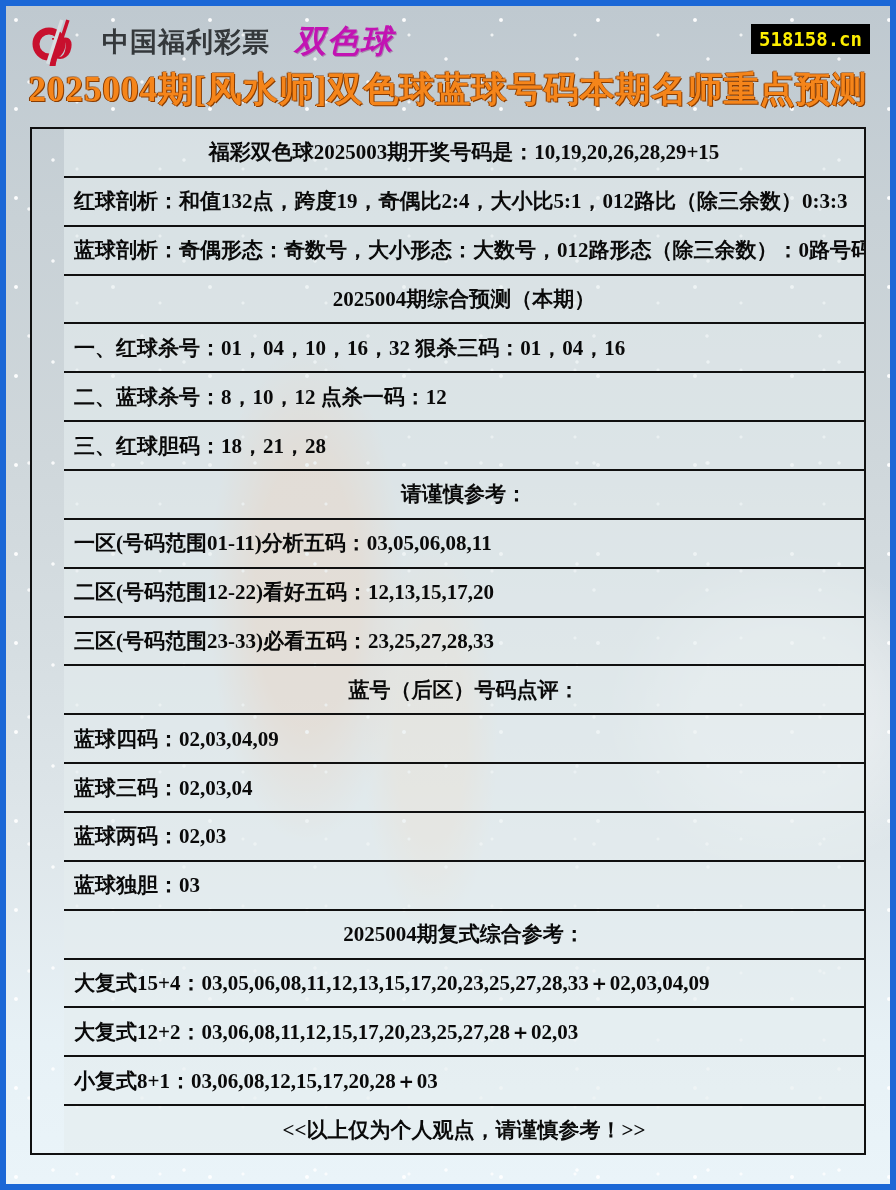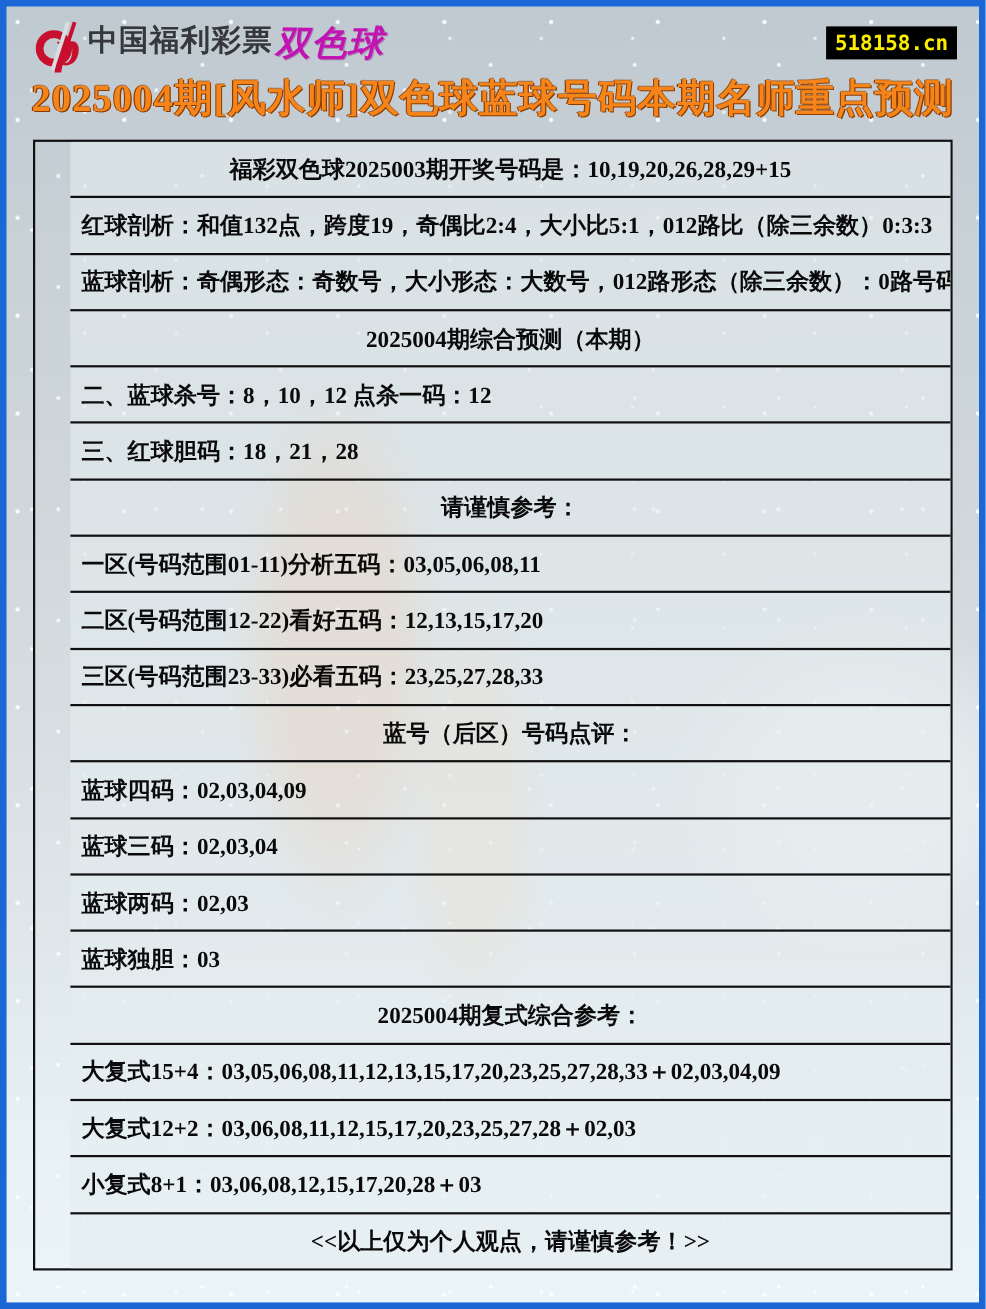--- a/index.html
+++ b/index.html
@@ -18,21 +18,21 @@
       
       radial-gradient(ellipse 130px 330px at 34% 50%, rgba(236,178,138,.50) 0 40%, rgba(236,178,138,0) 75%),
       radial-gradient(ellipse 90px 260px at 48% 62%, rgba(243,206,172,.40) 0 40%, rgba(243,206,172,0) 75%),
       radial-gradient(ellipse 220px 200px at 88% 60%, rgba(255,255,255,.35) 0 40%, rgba(255,255,255,0) 80%),
       
       linear-gradient(180deg,#bfc9d0 0%,#c8d1d6 18%,#cfd7db 38%,#d6dee2 55%,#dfe7eb 72%,#e7f1f6 88%,#eaf4f9 100%);
     background-size:97px 89px,131px 101px,83px 67px,113px 127px,auto,auto,auto,auto;
   }
 
   .header{position:absolute;top:10px;left:20px;right:10px;height:50px;}
-  .logo{position:absolute;left:6px;top:2px;display:flex;gap:2px;}
+  .logo{position:absolute;left:6px;top:2px;display:flex;align-items:center;gap:24px;}
   .logo svg{display:block;}
   .brand{font-family:"Liberation Sans","DejaVu Sans",sans-serif;font-weight:bold;
          font-size:27px;color:#34383b;letter-spacing:1px;}
   .product{font-family:"Liberation Sans","DejaVu Sans",sans-serif;font-weight:bold;font-style:italic;
            font-size:32px;color:#c213b3;letter-spacing:1px;
            text-shadow:1px 1px 0 rgba(120,0,110,.35);}
   .badge{position:absolute;right:10px;top:8px;min-width:112px;height:29px;
          background:#000;color:#fdee00;display:flex;align-items:center;justify-content:center;
          font-family:"DejaVu Sans Mono","Liberation Mono",monospace;font-weight:bold;font-size:19px;
          padding:15px 8px;box-sizing:border-box;}
@@ -73,20 +73,21 @@
     <div class="badge">518158.cn</div>
   </div>
 
   <div class="title">2025004期[风水师]双色球蓝球号码本期名师重点预测</div>
 
   <div class="board" id="board">
       <div class="row center">福彩双色球2025003期开奖号码是：10,19,20,26,28,29+15</div>
       <div class="row">红球剖析：和值132点，跨度19，奇偶比2:4，大小比5:1，012路比（除三余数）0:3:3</div>
       <div class="row">蓝球剖析：奇偶形态：奇数号，大小形态：大数号，012路形态（除三余数）：0路号码</div>
       <div class="row center">2025004期综合预测（本期）</div>
+      <div class="row">一、红球杀号：01，04，10，16，32 狠杀三码：01，04，16</div>
       <div class="row">二、蓝球杀号：8，10，12 点杀一码：12</div>
       <div class="row">三、红球胆码：18，21，28</div>
       <div class="row center">请谨慎参考：</div>
       <div class="row">一区(号码范围01-11)分析五码：03,05,06,08,11</div>
       <div class="row">二区(号码范围12-22)看好五码：12,13,15,17,20</div>
       <div class="row">三区(号码范围23-33)必看五码：23,25,27,28,33</div>
       <div class="row center">蓝号（后区）号码点评：</div>
       <div class="row">蓝球四码：02,03,04,09</div>
       <div class="row">蓝球三码：02,03,04</div>
       <div class="row">蓝球两码：02,03</div>

